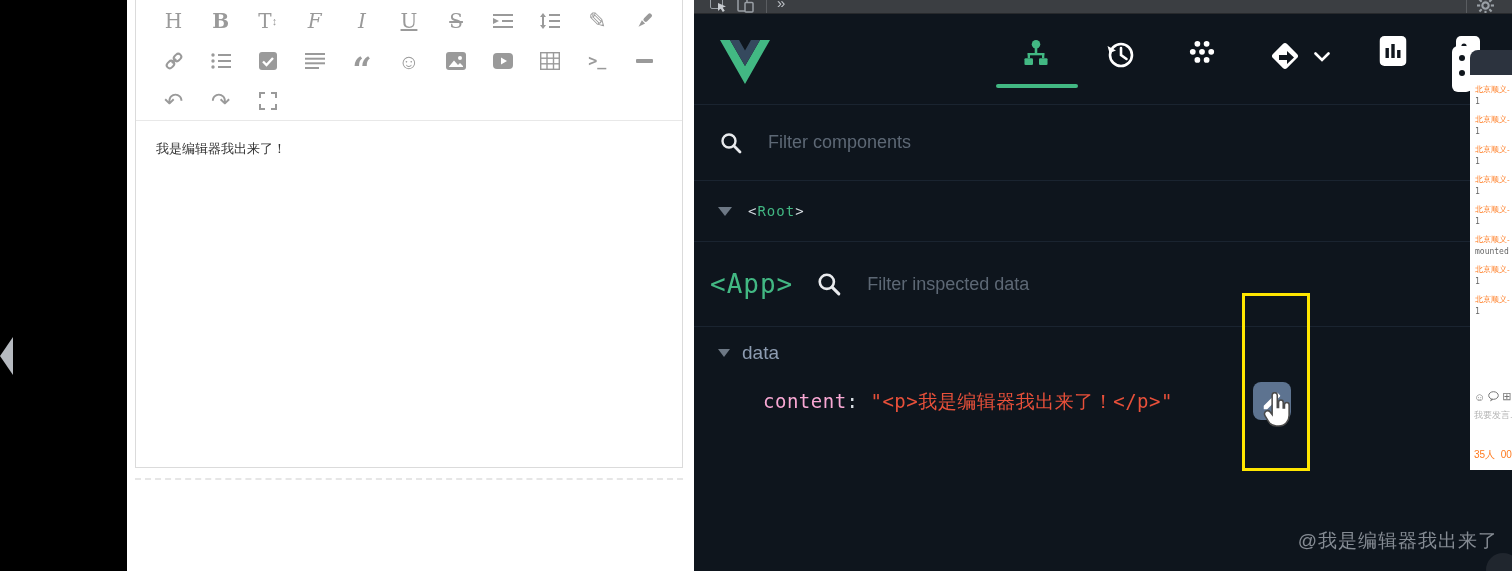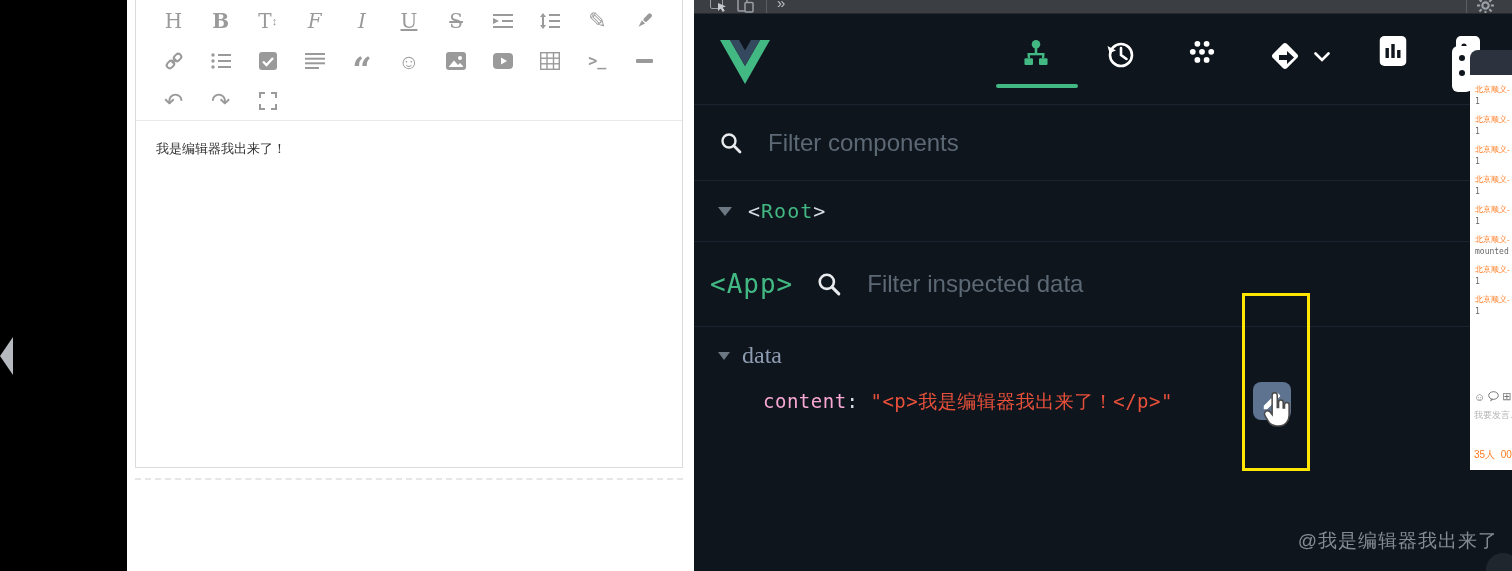--- a/index.html
+++ b/index.html
@@ -57,44 +57,44 @@
   .vicon { position:absolute; top:24px; transform:translateX(-50%); cursor:pointer; }
   #active-underline { position:absolute; left:302px; top:84px; width:82px; height:4px;
     background:#42b883; border-radius:2px; }
 
   .hrule { border-bottom:1px solid #1a2430; }
 
   
   #filter-components-row { position:absolute; left:0; top:105px; width:818px; height:76px;
     display:flex; align-items:center; cursor:text; }
   #filter-components-row svg { margin-left:26px; }
-  .placeholder { color:#5d6875; font-size:24px; margin-left:26px; }
+  .placeholder { color:#5d6875; font-size:18px; margin-left:26px; }
 
   
   #root-row { position:absolute; left:0; top:181px; width:818px; height:61px;
     display:flex; align-items:center; cursor:pointer; }
   .caret { width:0; height:0; border-left:7px solid transparent; border-right:7px solid transparent;
     border-top:9px solid #6d7885; }
   #root-row .caret { margin-left:24px; }
-  .tag-text { font-family:"DejaVu Sans Mono", monospace; font-size:20px; color:#d7dde3;
+  .tag-text { font-family:"DejaVu Sans Mono", monospace; font-size:14px; color:#d7dde3;
     margin-left:16px; letter-spacing:1px; }
   .tag-green { color:#42b883; }
 
   
   #app-row { position:absolute; left:0; top:242px; width:778px; height:85px;
     display:flex; align-items:center; }
   #app-name { font-family:"DejaVu Sans Mono", monospace; font-size:26px; color:#42b883;
     margin-left:16px; letter-spacing:1px; cursor:pointer; }
   #app-row svg { margin-left:24px; }
 
   
   #data-section-label { position:absolute; left:24px; top:342px; display:flex;
     align-items:center; cursor:pointer; }
   #data-section-label .caret { border-left-width:6px; border-right-width:6px; border-top-width:8px; }
-  #data-label-text { font-size:24px; color:#8d9cb1; margin-left:12px;font-family:Liberation Serif, serif; }
+  #data-label-text { font-size:19px; color:#8d9cb1; margin-left:12px; }
 
   #content-row { position:absolute; left:69px; top:389px;
     font-family:"DejaVu Sans Mono", monospace; font-size:19px; letter-spacing:.5px;
     white-space:nowrap; max-width:478px; overflow:hidden; }
   .key-purple { color:#f9a8d4; }
   .colon { color:#d7dde3; }
   .val-red { color:#e8503a; }
 
   #edit-btn { position:absolute; left:559px; top:382px; width:38px; height:38px;
     background:#5d7390; border-radius:8px; display:flex; align-items:center;

